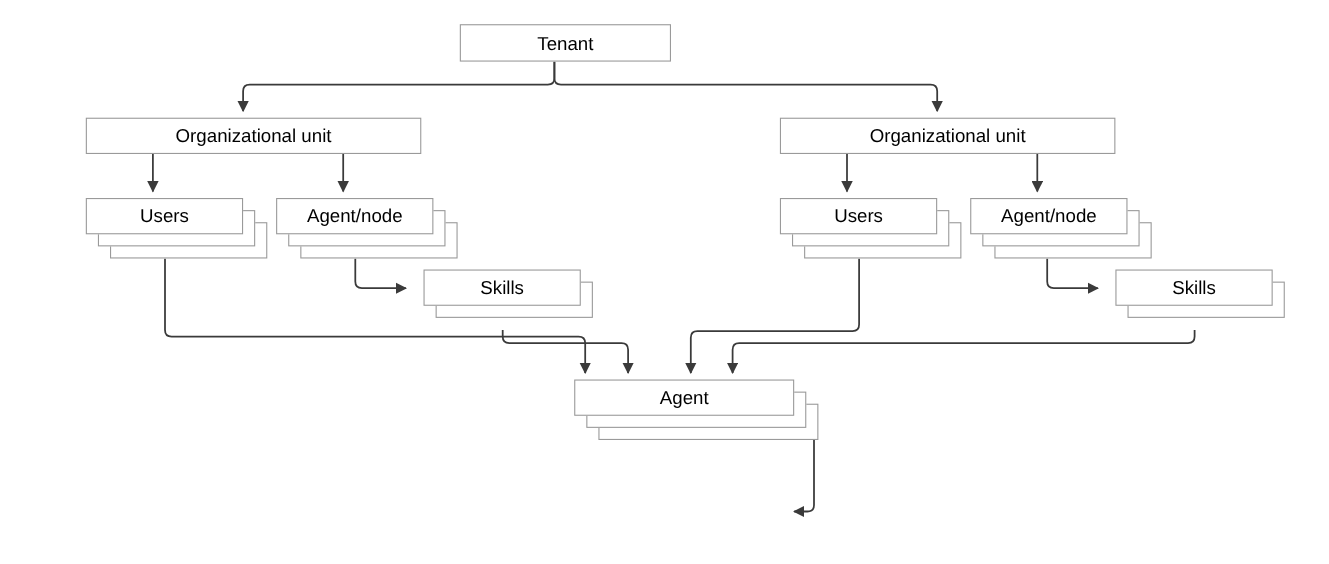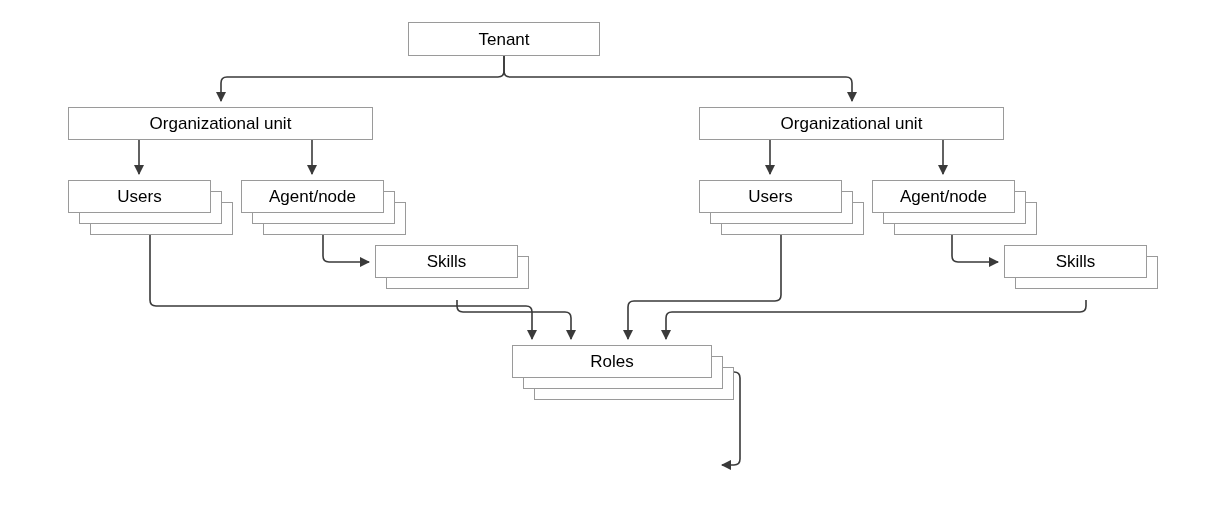--- a/index.html
+++ b/index.html
@@ -21,20 +21,21 @@
   #connector-layer {
     position: absolute;
     left: 0;
     top: 0;
     width: 1208px;
     height: 513px;
     pointer-events: none;
   }
   .node {
     position: absolute;
+    margin-left: 10px;
   }
   .node-face {
     position: absolute;
     left: 0;
     top: 0;
     box-sizing: border-box;
     background: #ffffff;
     border: 1px solid #9a9a9a;
     display: flex;
     align-items: center;
@@ -161,18 +162,18 @@
     <div class="node-shadow s1" style="left:11px; top:11px; width:143px; height:33px;"></div>
     <div class="node-face" style="width:143px; height:33px;">
       <span class="node-label">Skills</span>
     </div>
   </div>
 
   <div class="node" style="left:512px; top:345px; width:200px; height:33px;">
     <div class="node-shadow s2" style="left:22px; top:22px; width:200px; height:33px;"></div>
     <div class="node-shadow s1" style="left:11px; top:11px; width:200px; height:33px;"></div>
     <div class="node-face" style="width:200px; height:33px;">
-      <span class="node-label">Roles</span>
+      <span class="node-label">Agent</span>
     </div>
   </div>
 
 
 </div>
 
 </body></html>

